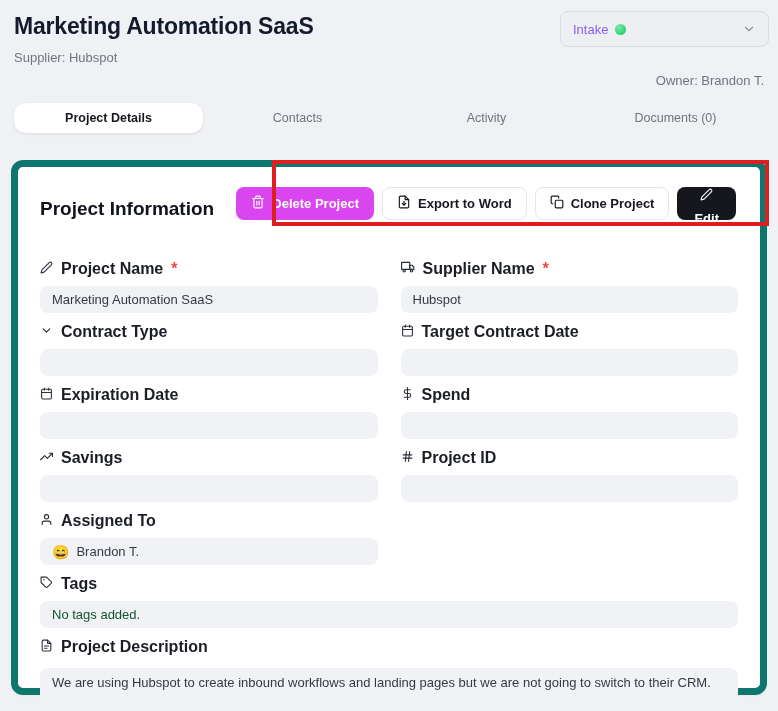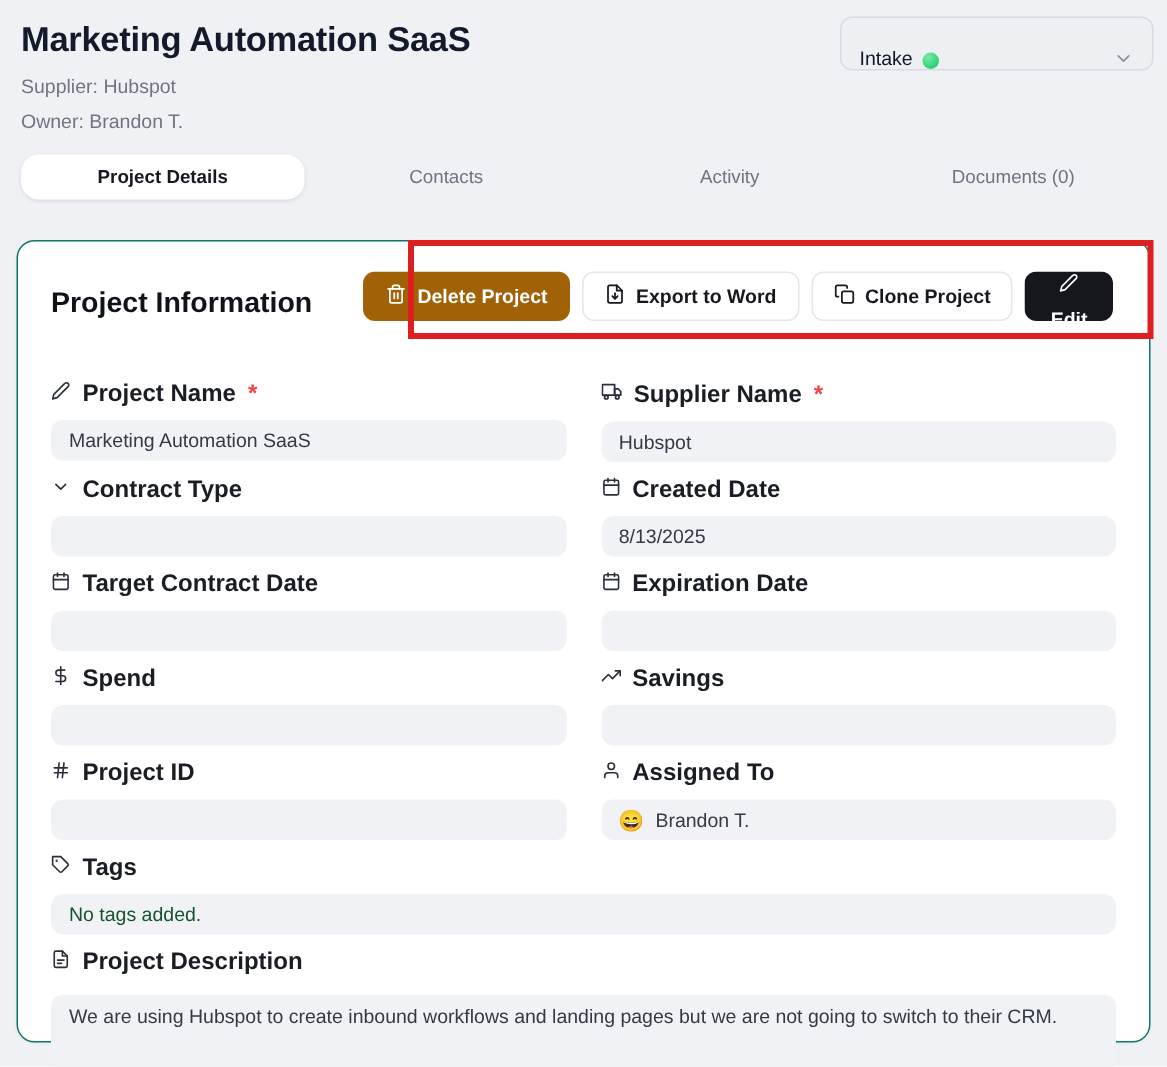--- a/index.html
+++ b/index.html
@@ -10,28 +10,28 @@
     color:#16181d;
     position:relative;
     overflow:hidden;
   }
   .page { position:relative; width:778px; height:711px; }
 
   
   .header { padding:13px 14px 0 14px; position:relative; }
   .page-title { font-size:23px; font-weight:700; color:#131a2b; letter-spacing:-0.2px; }
   .sub-line { font-size:13px; color:#6f7582; margin-top:10px; }
-  .sub-line + .sub-line { margin-top:8px; }
+  .sub-line + .sub-line { margin-top:8px;text-align:right; }
 
   .stage-select {
     position:absolute; top:11px; right:9px;
     width:209px; height:36px;
     background:#edeff3; border:1px solid #d8dbe1; border-radius:8px;
-    display:flex; align-items:flex-end; padding:0 12px; gap:7px;
-    font-size:13px; color:#0f172a; cursor:pointer;
+    display:flex; align-items:center; padding:0 12px; gap:7px;
+    font-size:13px; color:#8b5cf6; cursor:pointer;
   }
   .status-dot {
     width:11px; height:11px; border-radius:50%;
     background:radial-gradient(circle at 35% 30%, #7fe8a8, #34d77b 60%, #1fb866);
   }
   .stage-select .chev { margin-left:auto; color:#8a8f9a; display:flex; }
 
   
   .tabs {
     margin:15px 14px 0 14px;
@@ -43,36 +43,36 @@
     font-size:12.5px; color:#6e7480; cursor:pointer; border-radius:12px;
   }
   .tab.active {
     background:#ffffff; color:#15181e; font-weight:700;
     box-shadow:0 1px 3px rgba(20,24,33,.10);
   }
 
   
   .card {
     position:absolute; left:11px; top:160px; width:756px; height:535px;
-    background:#ffffff; border:1px solid #0f766e; border-radius:12px;
+    background:#ffffff; border:7px solid #0f766e; border-radius:12px;
     box-shadow:0 1px 2px rgba(20,24,33,.04);
     padding:24px 22px;
   }
   .card-header { position:relative; height:36px; }
   .section-title { font-size:19px; font-weight:700; color:#10131a; line-height:36px; }
 
   .actions { position:absolute; top:-4px; right:2px; display:flex; gap:8px; }
   .btn {
     height:33px; padding:0 14px; border-radius:8px;
     display:flex; align-items:center; gap:7px;
     font-family:"Liberation Sans", sans-serif;
     font-size:13px; font-weight:600; cursor:pointer;
     border:1px solid transparent; background:#fff; color:#16181d; white-space:nowrap;
   }
-  .btn-danger { background:#a16207; color:#ffffff; }
+  .btn-danger { background:#d946ef; color:#ffffff; }
   .btn-outline { border-color:#e4e6ea; background:#ffffff; color:#16181d; }
   .btn-dark { background:#15171c; color:#ffffff; padding:0 16px;flex-direction:column; }
   .btn svg { flex:0 0 auto; }
 
   
   .annotation-rect {
     position:absolute; left:272px; top:160px; width:497px; height:66px;
     border:4px solid #dd1f1f; pointer-events:none; z-index:50;
   }
 
@@ -207,54 +207,42 @@
       <div class="field">
         <div class="field-label">
           <span><svg width="13" height="13" viewBox="0 0 24 24" fill="none" stroke="currentColor" stroke-width="2" stroke-linecap="round" stroke-linejoin="round">
                 <path d="M6 9l6 6 6-6"></path>
               </svg></span>
           <span>Contract Type</span>
         </div>
         <div class="field-input"></div>
       </div>
 
+
       <div class="field">
         <div class="field-label">
           <span><svg width="13" height="13" viewBox="0 0 24 24" fill="none" stroke="currentColor" stroke-width="2" stroke-linecap="round" stroke-linejoin="round">
                 <rect x="3" y="4" width="18" height="18" rx="2"></rect>
                 <path d="M16 2v4"></path>
                 <path d="M8 2v4"></path>
                 <path d="M3 10h18"></path>
               </svg></span>
-          <span>Created Date</span>
-        </div>
-        <div class="field-input">8/13/2025</div>
+          <span>Target Contract Date</span>
+        </div>
+        <div class="field-input"></div>
       </div>
 
       <div class="field">
         <div class="field-label">
           <span><svg width="13" height="13" viewBox="0 0 24 24" fill="none" stroke="currentColor" stroke-width="2" stroke-linecap="round" stroke-linejoin="round">
                 <rect x="3" y="4" width="18" height="18" rx="2"></rect>
                 <path d="M16 2v4"></path>
                 <path d="M8 2v4"></path>
                 <path d="M3 10h18"></path>
               </svg></span>
-          <span>Target Contract Date</span>
-        </div>
-        <div class="field-input"></div>
-      </div>
-
-      <div class="field">
-        <div class="field-label">
-          <span><svg width="13" height="13" viewBox="0 0 24 24" fill="none" stroke="currentColor" stroke-width="2" stroke-linecap="round" stroke-linejoin="round">
-                <rect x="3" y="4" width="18" height="18" rx="2"></rect>
-                <path d="M16 2v4"></path>
-                <path d="M8 2v4"></path>
-                <path d="M3 10h18"></path>
-              </svg></span>
           <span>Expiration Date</span>
         </div>
         <div class="field-input"></div>
       </div>
 
       <div class="field">
         <div class="field-label">
           <span><svg width="13" height="13" viewBox="0 0 24 24" fill="none" stroke="currentColor" stroke-width="2" stroke-linecap="round" stroke-linejoin="round">
                 <path d="M12 1v22"></path>
                 <path d="M17 5H9.5a3.5 3.5 0 0 0 0 7h5a3.5 3.5 0 0 1 0 7H6"></path>

